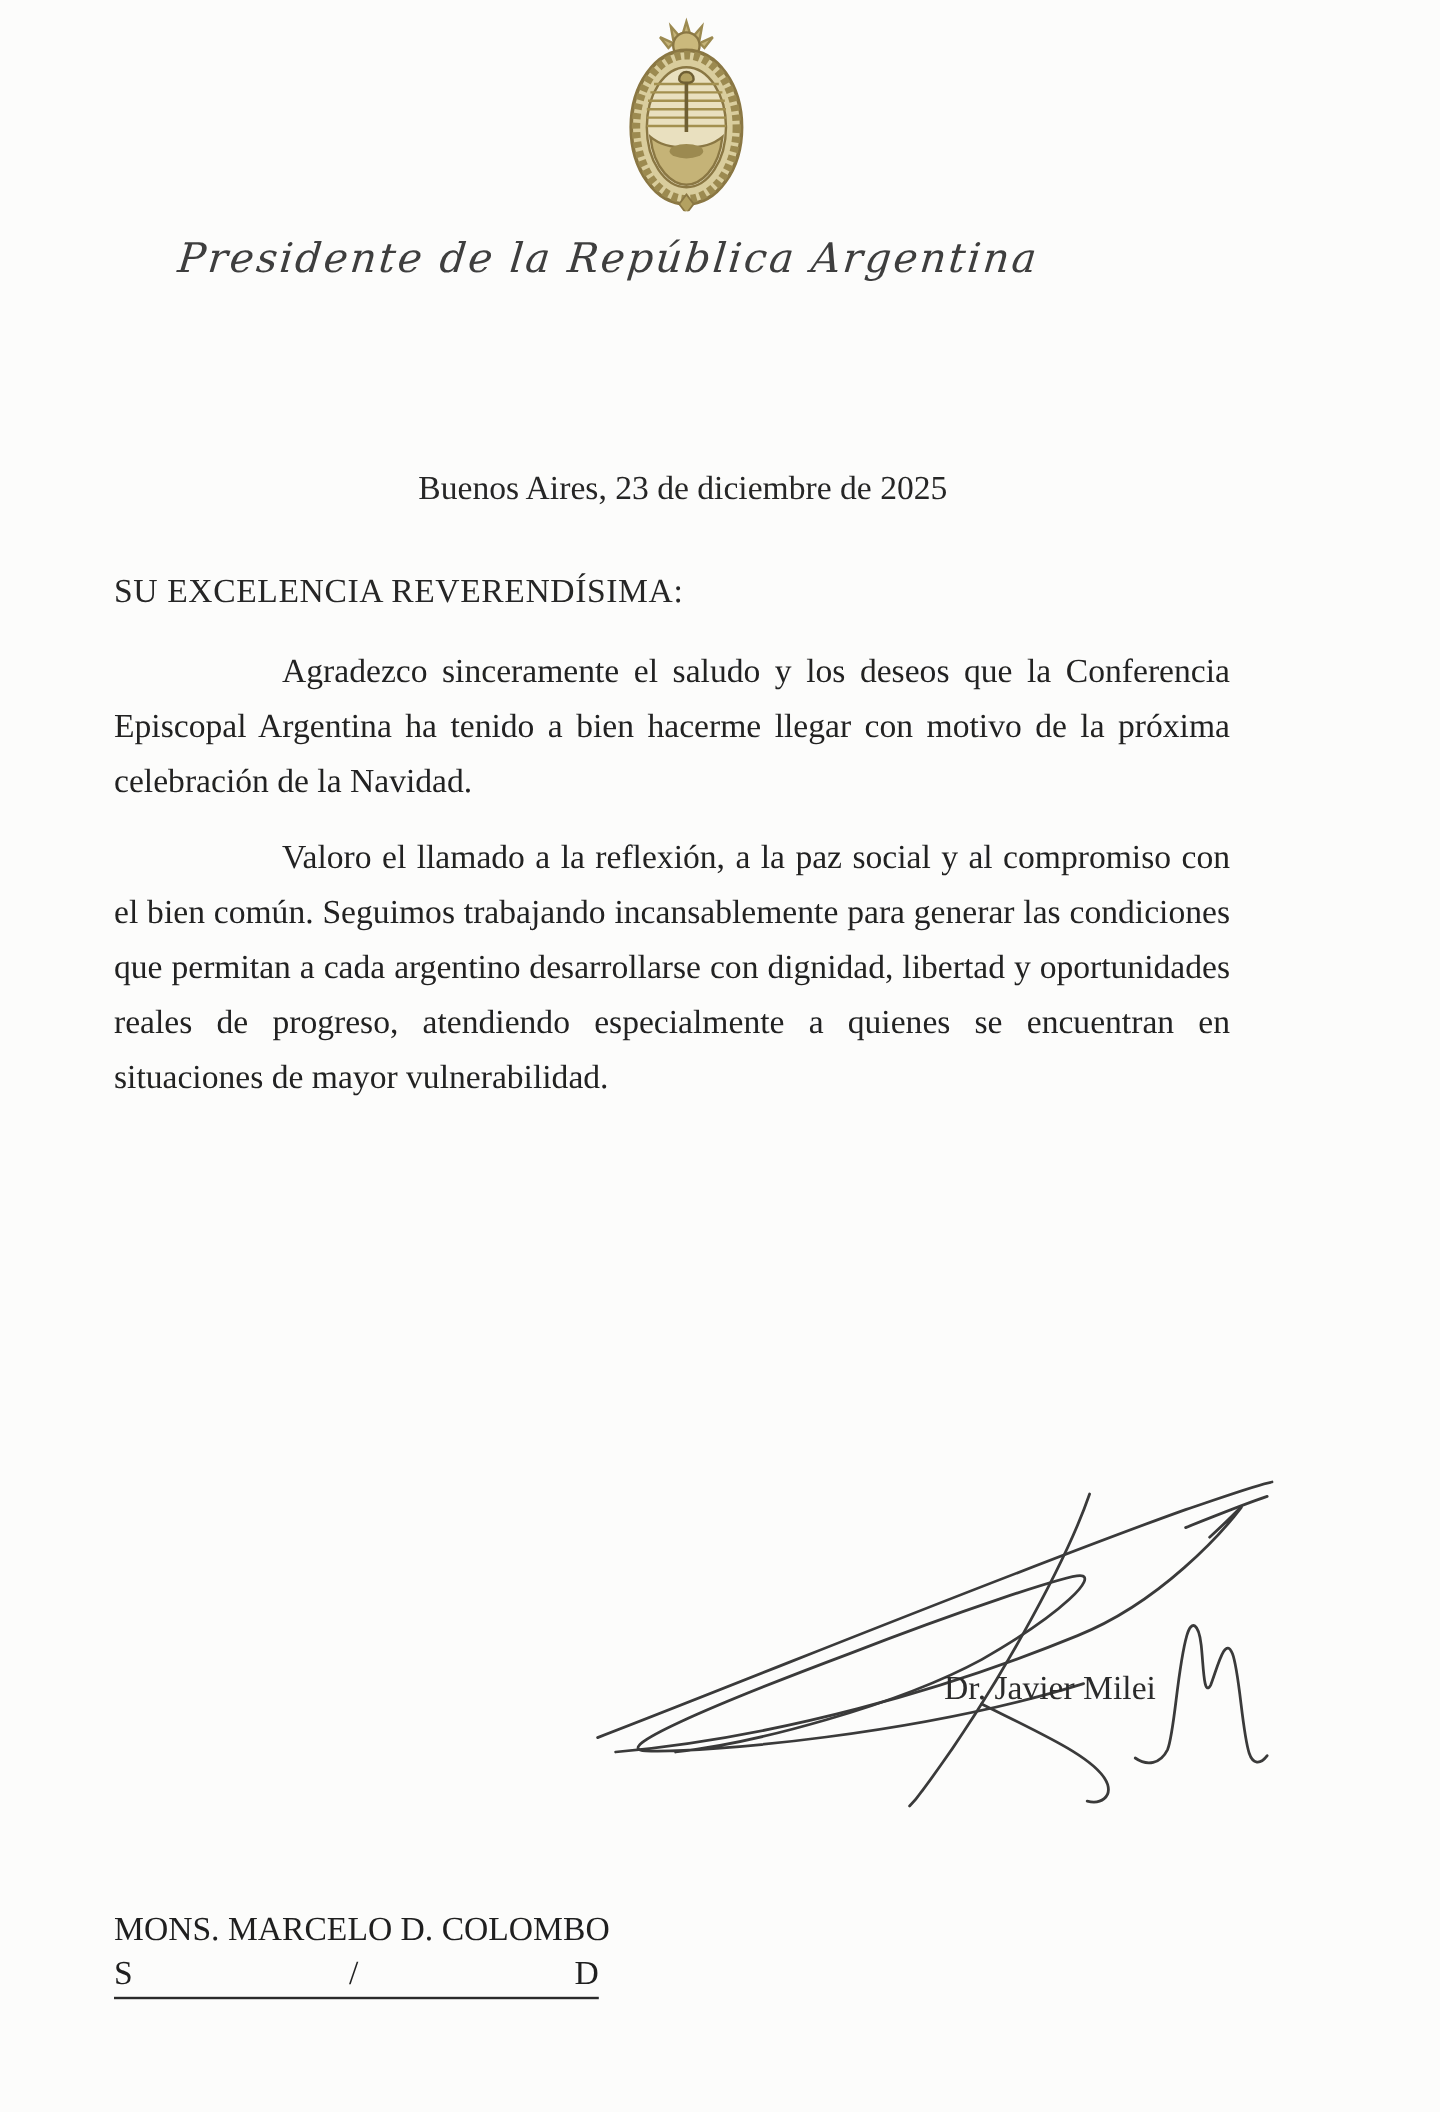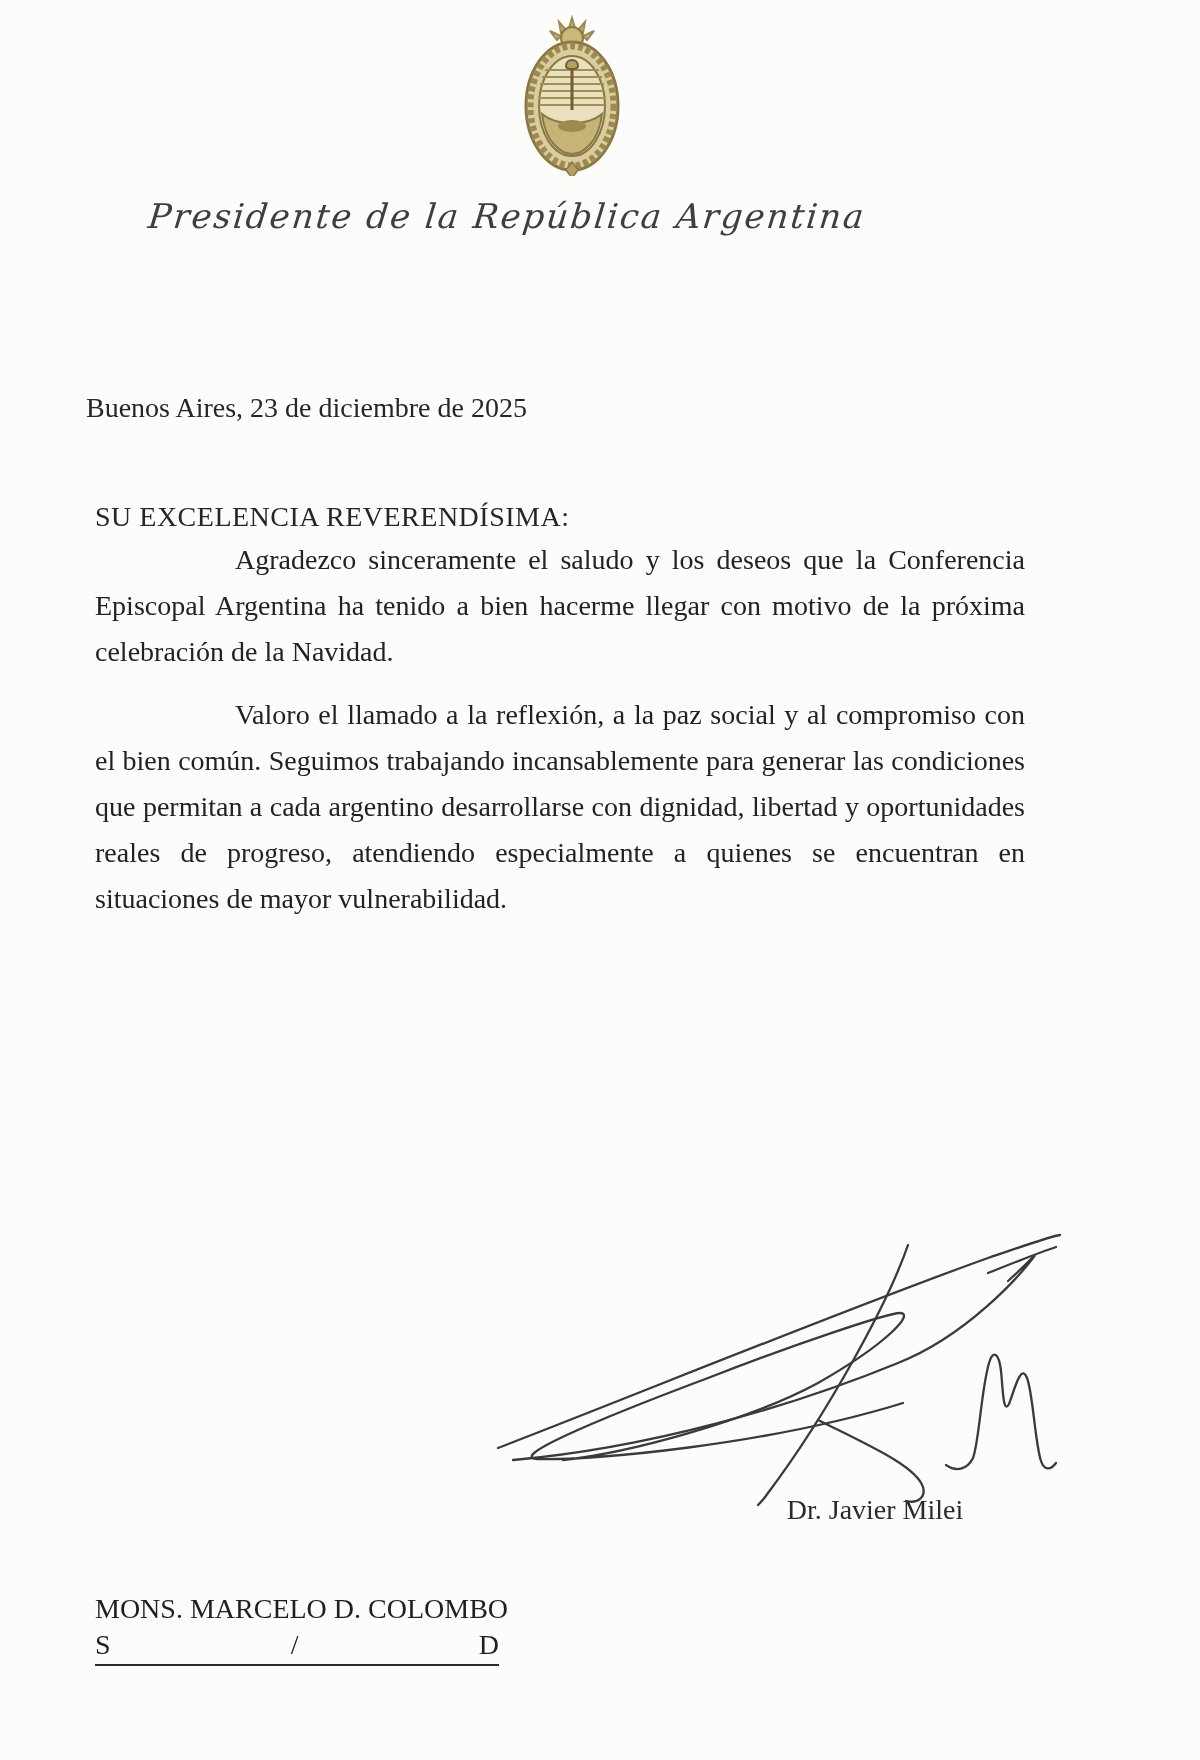--- a/index.html
+++ b/index.html
@@ -21,44 +21,44 @@
     text-align:center;
     font-family:"DejaVu Serif", serif;
     font-style:italic;
     font-size:34px;
     letter-spacing:2px;
     color:#3e3e3e;
     transform:skewX(-6deg);
   }
   
   .date-line{
-    position:absolute;top:392px;left:86px;width:940px;
-    text-align:left;font-size:28px;
+    position:absolute;top:392px;left:99px;width:940px;
+    text-align:center;font-size:28px;
   }
   .salutation{
     position:absolute;top:478px;left:95px;width:940px;
-    font-size:28px;letter-spacing:0.5px;margin-top:23px;
+    font-size:28px;letter-spacing:0.5px;
   }
   .body-text{
     position:absolute;top:537px;left:95px;width:942px;
   }
   .body-text p{
     margin:0 12px 17px 0;
     font-size:28px;
     line-height:46px;
     text-align:justify;
     text-indent:140px;
     color:#222;
   }
   
   .signature-svg{
     position:absolute;top:1213px;left:468px;width:600px;height:300px;
   }
   .signer-name{
-    position:absolute;top:1494px;left:700px;width:350px;
+    position:absolute;top:1392px;left:700px;width:350px;
     text-align:center;font-size:28px;color:#2b2b2b;
   }
   
   .recipient{
     position:absolute;top:1590px;left:95px;width:760px;
     font-size:28px;line-height:38px;color:#1f1f1f;
   }
   .sd-line{
     display:flex;justify-content:space-between;align-items:flex-end;
     width:404px;height:36px;

